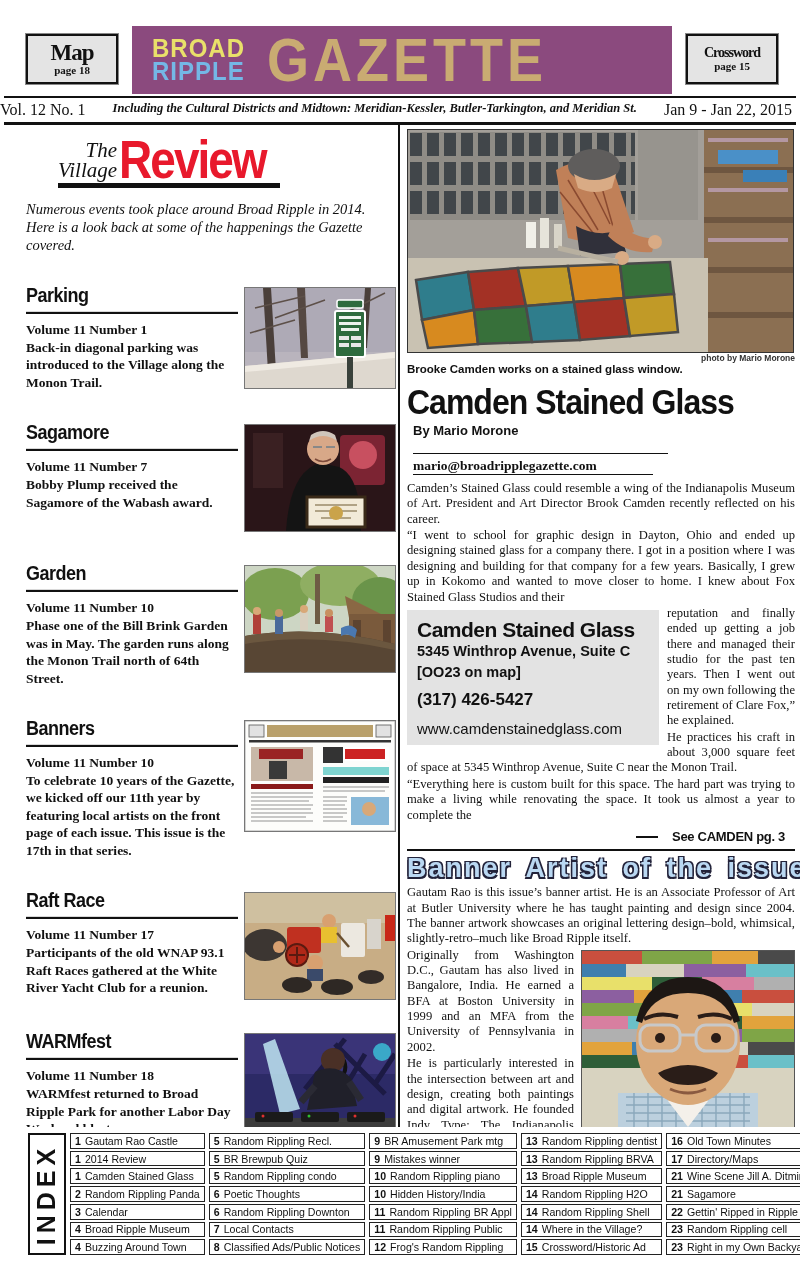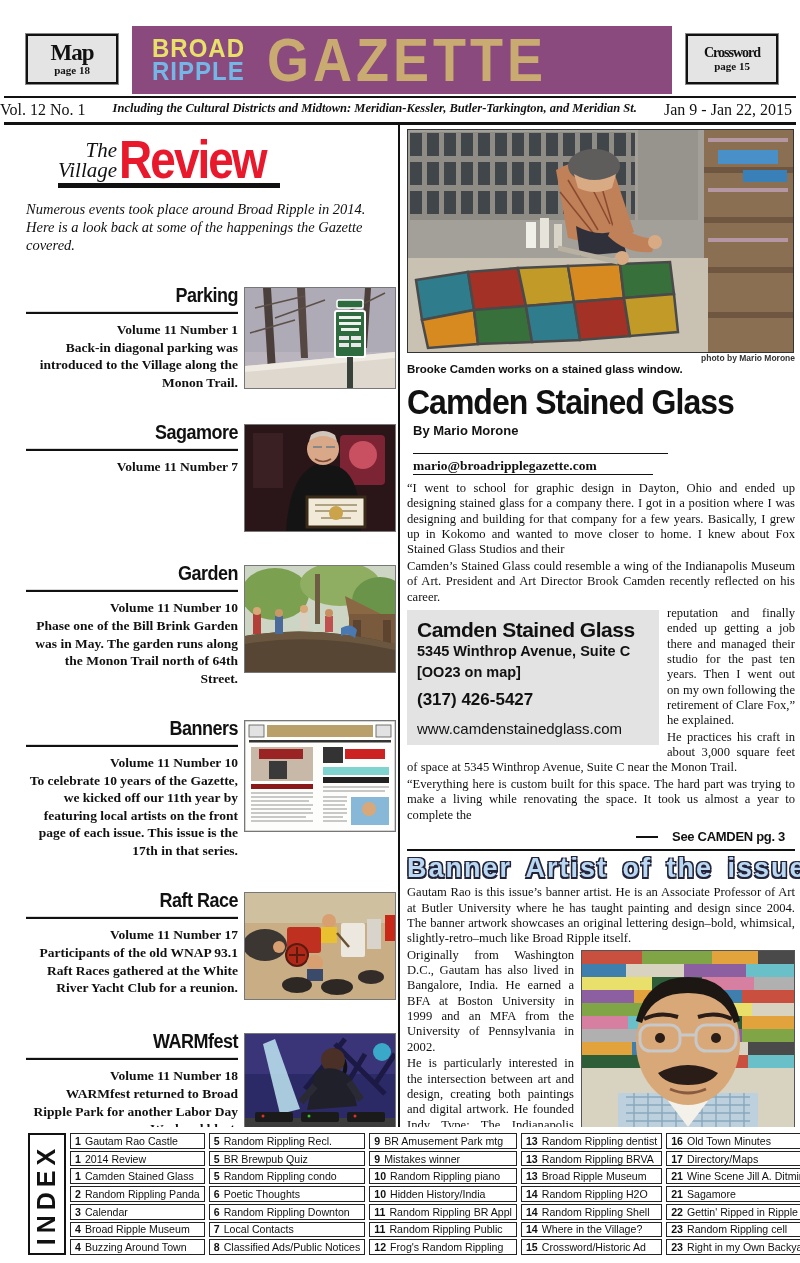--- a/index.html
+++ b/index.html
@@ -32,21 +32,21 @@
   .divider{width:2px;background:#111;}
   .right-col{flex:1;padding:4px 5px 0 7px;box-sizing:border-box;overflow:hidden;}
 
   
   .vr{display:flex;align-items:flex-end;border-bottom:5px solid #111;width:222px;margin:6px 0 10px 32px;padding-bottom:2px;}
   .vr-left{display:flex;flex-direction:column;align-items:flex-end;font-style:italic;font-size:21px;line-height:.95;padding-right:2px;}
   .vr-review{color:#e8192c;font-family:"Liberation Sans",sans-serif;font-weight:700;font-size:46px;
              line-height:.8;letter-spacing:-2px;transform:scaleY(1.15);transform-origin:bottom;}
   .intro{font-style:italic;font-size:14.5px;line-height:1.25;margin:12px 4px 0 0;}
 
-  .news-row{display:flex;justify-content:space-between;margin-top:33px;text-align:right;}
+  .news-row{display:flex;justify-content:space-between;margin-top:33px;}
   .news-text{width:212px;}
   .news-title{font-family:"Liberation Sans",sans-serif;font-weight:700;font-size:18px;letter-spacing:-.5px;
               margin:0 0 2px 0;border-bottom:2px solid #111;padding-bottom:4px;transform:scaleY(1.08);transform-origin:left bottom;}
   .news-vol{font-weight:700;font-size:13.5px;margin:7px 0 0 0;line-height:1.3;}
   .news-desc{font-weight:700;font-size:13.5px;margin:0;line-height:1.3;}
   .news-photo{width:150px;flex:none;}
   .news-photo svg{display:block;border:1px solid #777;}
 
   
   .lead-photo svg{display:block;border:1.5px solid #333;}
@@ -158,20 +158,21 @@
               <rect x="106" y="55" width="10" height="4" fill="#e8e8e8"></rect>
             <rect x="102" y="69" width="6" height="31" fill="#39413b"></rect>
           </svg>
         </div>
       </div>
 
       <div class="news-row">
         <div class="news-text">
           <h3 class="news-title">Sagamore</h3>
           <p class="news-vol">Volume 11 Number 7</p>
+          <p class="news-desc">Bobby Plump received the Sagamore of the Wabash award.</p>
         </div>
         <div class="news-photo">
           <svg width="150" height="106" viewBox="0 0 150 106">
             <rect width="150" height="106" fill="#2a1518"></rect>
             <rect x="95" y="10" width="45" height="50" rx="4" fill="#7c2433"></rect>
             <circle cx="118" cy="30" r="14" fill="#c85060"></circle>
             <rect x="8" y="8" width="30" height="55" fill="#3a2022"></rect>
             <path d="M75 38 q-30 8 -34 68 L116 106 q0 -55 -22 -64 Z" fill="#141414"></path>
             <circle cx="78" cy="24" r="16" fill="#d8a888"></circle>
             <path d="M64 16 q14 -10 28 0 l-2 -6 q-12 -8 -24 0 Z" fill="#cfc5bb"></path>
@@ -351,22 +352,22 @@
           <circle cx="247" cy="112" r="7" fill="#d9ab85"></circle>
           <circle cx="214" cy="128" r="7" fill="#d9ab85"></circle>
           <path d="M150 118 l60 14" stroke="#b8b0a0" stroke-width="5"></path>
         </svg>
       </figure>
       <div class="photo-credit">photo by Mario Morone</div>
       <div class="lead-caption">Brooke Camden works on a stained glass window.</div>
       <h1 class="headline">Camden Stained Glass</h1>
       <div class="byline">By Mario Morone</div>
       <div class="email">mario@broadripplegazette.com</div>
+      <p class="body-p">Camden’s Stained Glass could resemble a wing of the Indianapolis Museum of Art.  President and Art Director Brook Camden recently reflected on his career.</p>
       <p class="body-p">“I went to school for graphic design in Dayton, Ohio and ended up designing stained glass for a company there.  I got in a position where I was designing and building for that company for a few years.  Basically, I grew up in Kokomo and wanted to move closer to home. I knew about Fox Stained Glass Studios and their</p>
-      <p class="body-p">Camden’s Stained Glass could resemble a wing of the Indianapolis Museum of Art.  President and Art Director Brook Camden recently reflected on his career.</p>
       <div class="float-wrap">
         <aside class="info-box">
           <div class="ib-name">Camden Stained Glass</div>
           <div class="ib-addr">5345 Winthrop Avenue, Suite C</div>
           <div class="ib-map">[OO23 on map]</div>
           <div class="ib-phone">(317) 426-5427</div>
           <div class="ib-web">www.camdenstainedglass.com</div>
         </aside>
         <p class="body-p">reputation and finally ended up getting a job there and managed their studio for the past ten years.  Then I went out on my own following the retirement of Clare Fox,” he explained.</p>
         <p class="body-p">He practices his craft in about 3,000 square feet of space at 5345 Winthrop Avenue, Suite C near the Monon Trail.</p>

